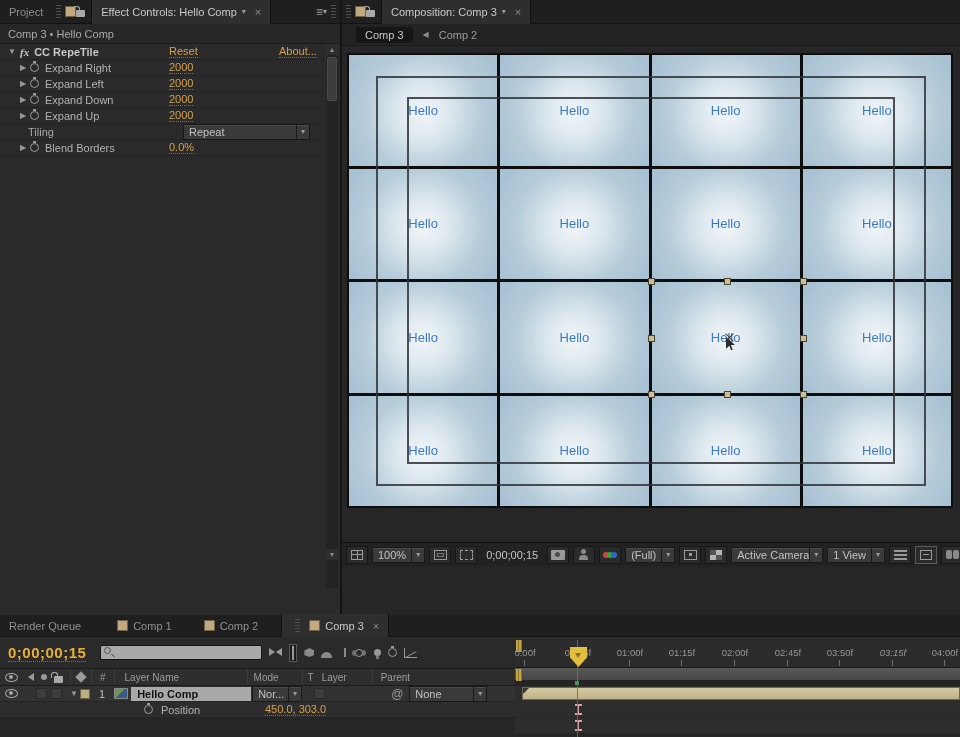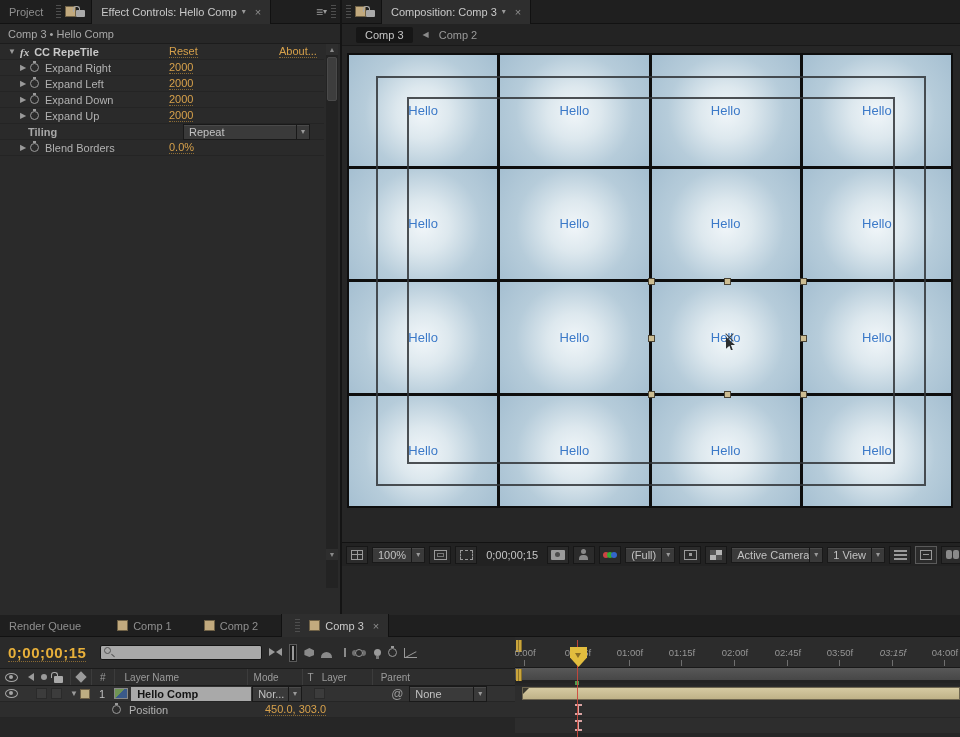--- a/index.html
+++ b/index.html
@@ -135,21 +135,21 @@
   .rlabel::after { content:""; position:absolute; left:19px; top:13px; width:1px; height:6px; background:#6f6f6f; }
   #tl-colhdr { position:absolute; left:0; top:53px; width:515px; height:18px; background:#2e2e2e;
         border-top:1px solid #1b1b1b; border-bottom:1px solid #1b1b1b; display:flex; align-items:center;
         font-size:10px; color:#9c9c9c; }
   .hsep { align-self:stretch; width:1px; background:#3c3c3c; margin:0 0; }
   #workarea { position:absolute; left:515px; top:53px; width:445px; height:15px;
         background:linear-gradient(#585858,#474747); border-bottom:3px solid #232323; }
   .tag-ic { width:8px; height:8px; background:#9a9a9a; transform:rotate(45deg); margin:0 6px; }
   .tl-row { position:absolute; left:0; width:515px; height:16px; display:flex; align-items:center;
         border-bottom:1px solid #252525; background:#323232; }
-  .tl-row.prop { background:#2d2d2d; }
+  .tl-row.prop { background:#2d2d2d;padding-left:32px; }
   .cellbox { width:11px; height:11px; background:#3c3c3c; border:1px solid #2a2a2a; margin-left:4px; }
   .lswatch { width:10px; height:10px; background:#bfae82; border:1px solid #6f6146; }
   .layericon { width:14px; height:11px; border:1px solid #888;
         background:linear-gradient(135deg,#6f9454 0 45%,#3a5a8a 45%); }
   .lname { background:#a9a9a9; color:#141414; font-weight:bold; height:14px; line-height:14px;
         padding:0 6px; min-width:120px; }
   .dd-mini { width:50px; } .dd-parent { width:78px; }
   #tl-tracks { position:absolute; left:515px; top:71px; width:445px; height:47px; background:#2d2d2d; }
   #layerbar { position:absolute; left:7px; top:1px; width:438px; height:13px;
         background:linear-gradient(#d6caa2,#bfb287); border:1px solid #6e6650; }
@@ -222,21 +222,21 @@
       <span class="val orange">2000</span>
     </div>
     <div class="fxrow" style="top:108px;">
       <span class="tri" style="margin-left:20px;">▶</span>
       <span class="stopwatch"></span>
       <span class="param-label">Expand Up</span>
       <span class="val orange">2000</span>
     </div>
 
     <div class="fxrow" style="top:124px;">
-      <span style="margin-left:28px; color:#a8a8a8;font-weight:bold;">Tiling</span>
+      <span style="margin-left:28px; color:#a8a8a8;">Tiling</span>
       <div class="dd" style="position:absolute; left:183px; width:127px;">
         <span class="ddlabel">Repeat</span>
         <span class="ddbtn">
             <span class="ddarrow">▾</span>
           </span>
       </div>
     </div>
 
     <div class="fxrow" style="top:140px;">
       <span class="tri" style="margin-left:20px;">▶</span>

